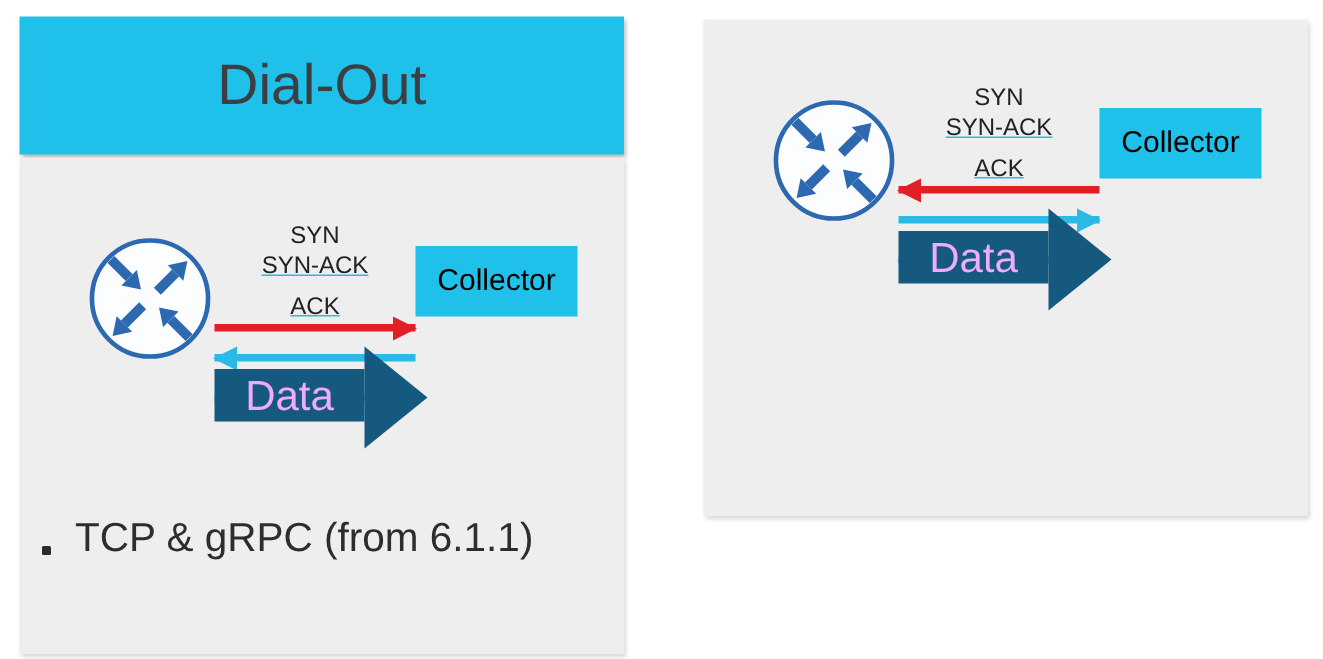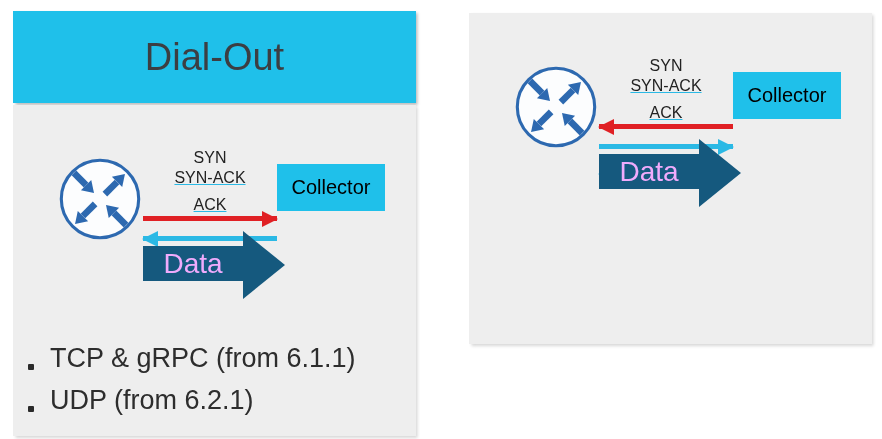--- a/index.html
+++ b/index.html
@@ -163,23 +163,20 @@
         <div class="data-body">
           <span class="data-label">Data</span>
         </div>
         <i class="data-head"></i>
       </div>
 
       <ul class="bullets">
         <li class="bullet-item">
           <span>TCP &amp; gRPC (from 6.1.1)</span>
         </li>
-        <li class="bullet-item">
-          <span>UDP (from 6.2.1)</span>
-        </li>
       </ul>
     </div>
   </section>
 
   <section class="panel panel-right">
     <div class="panel-body">
 
       <span class="router">
         <svg viewBox="0 0 100 100" width="86" height="86" aria-hidden="true">
           <defs>

